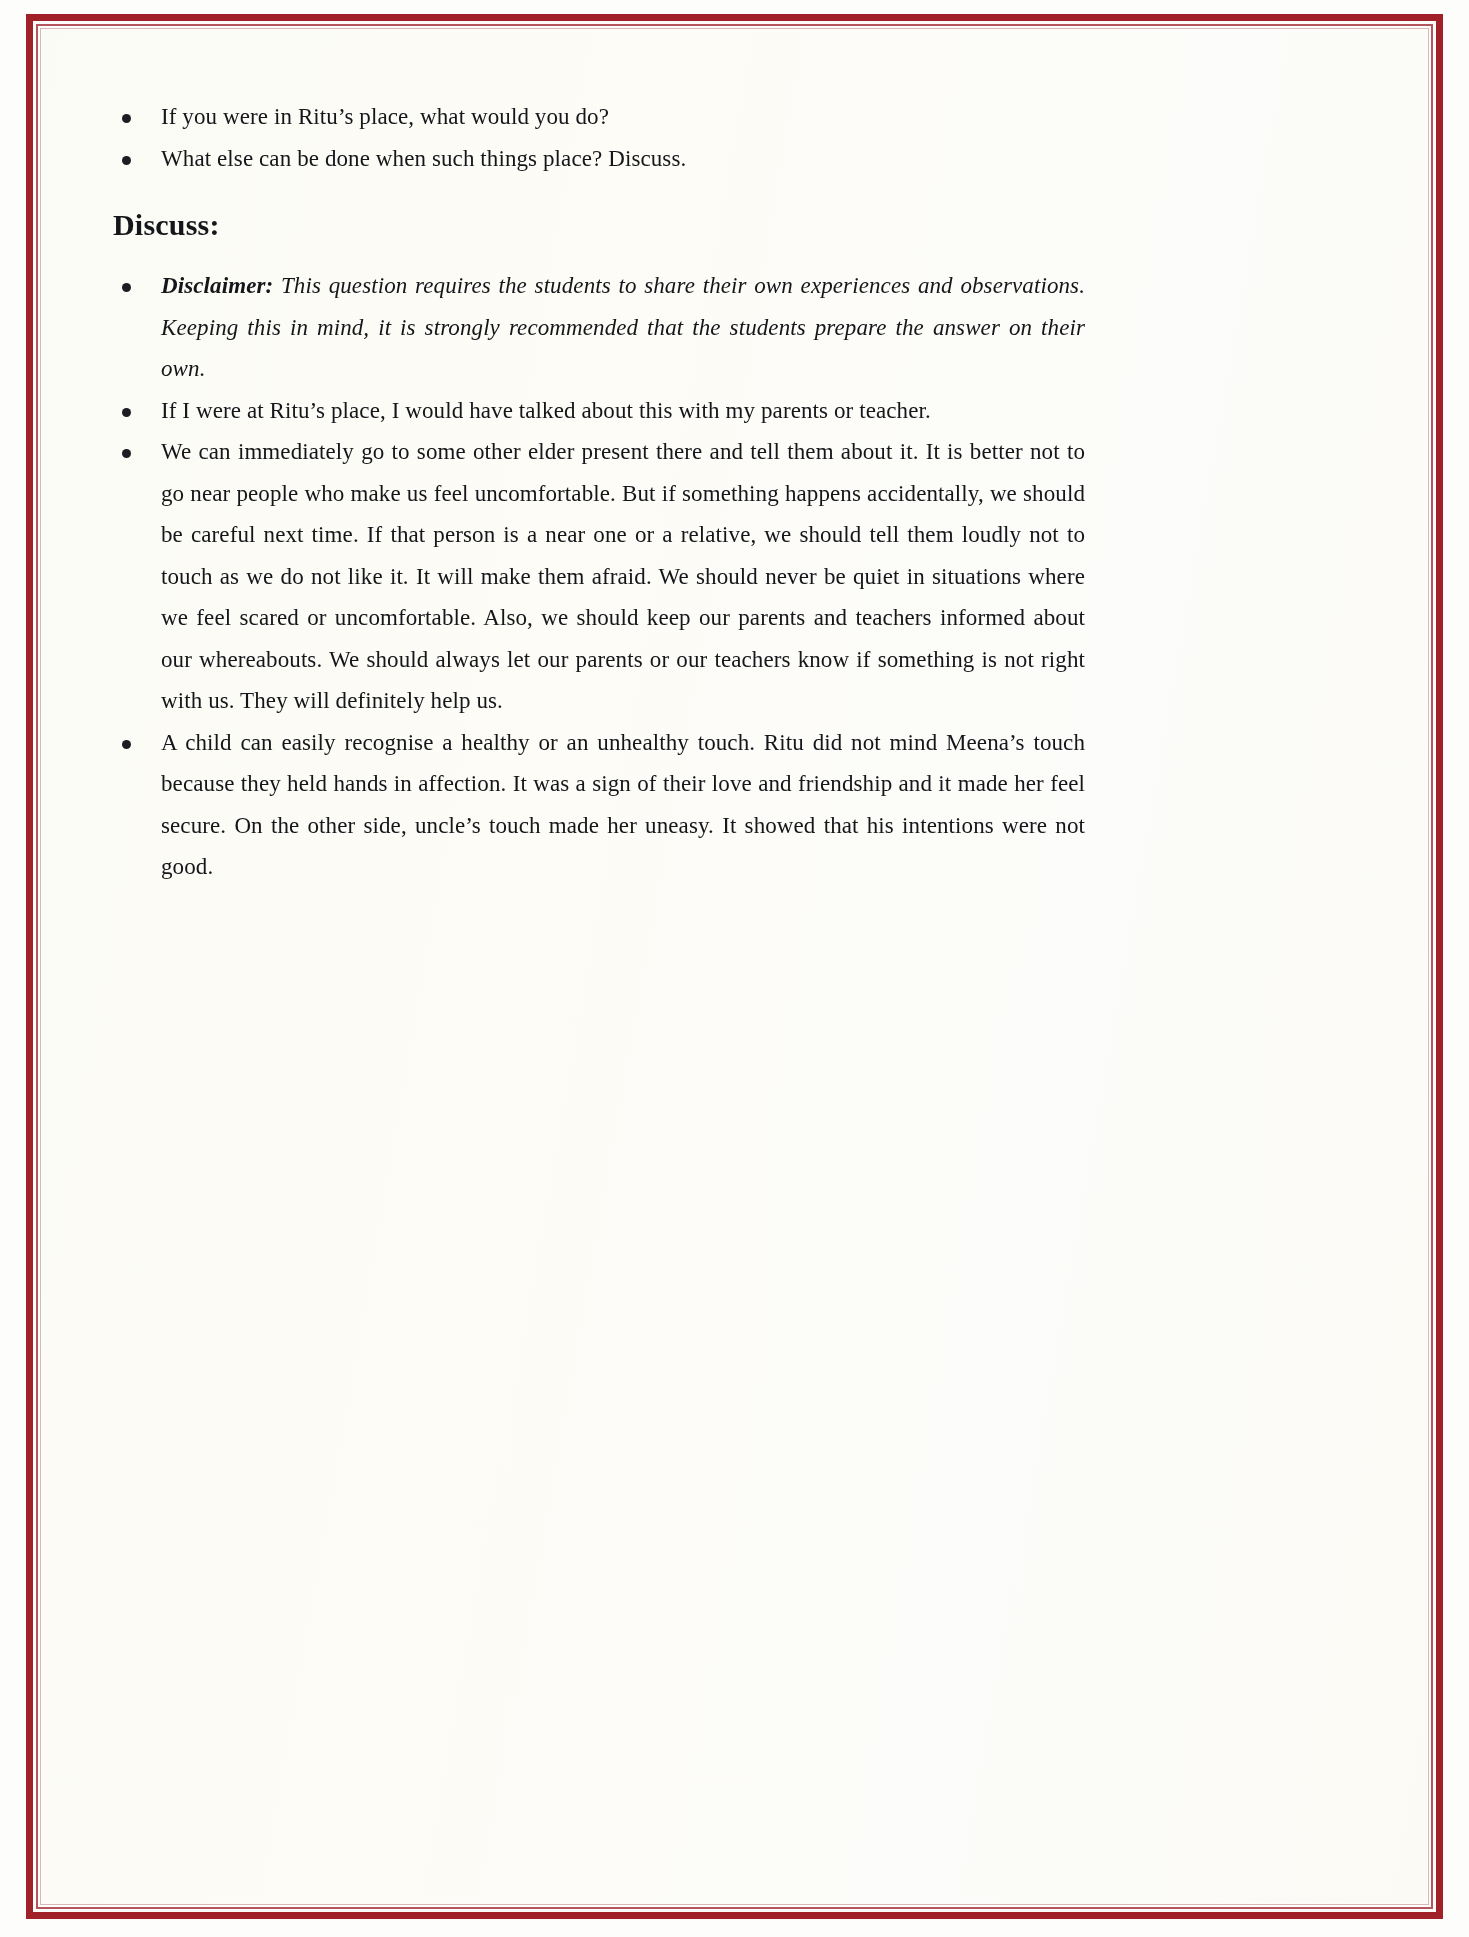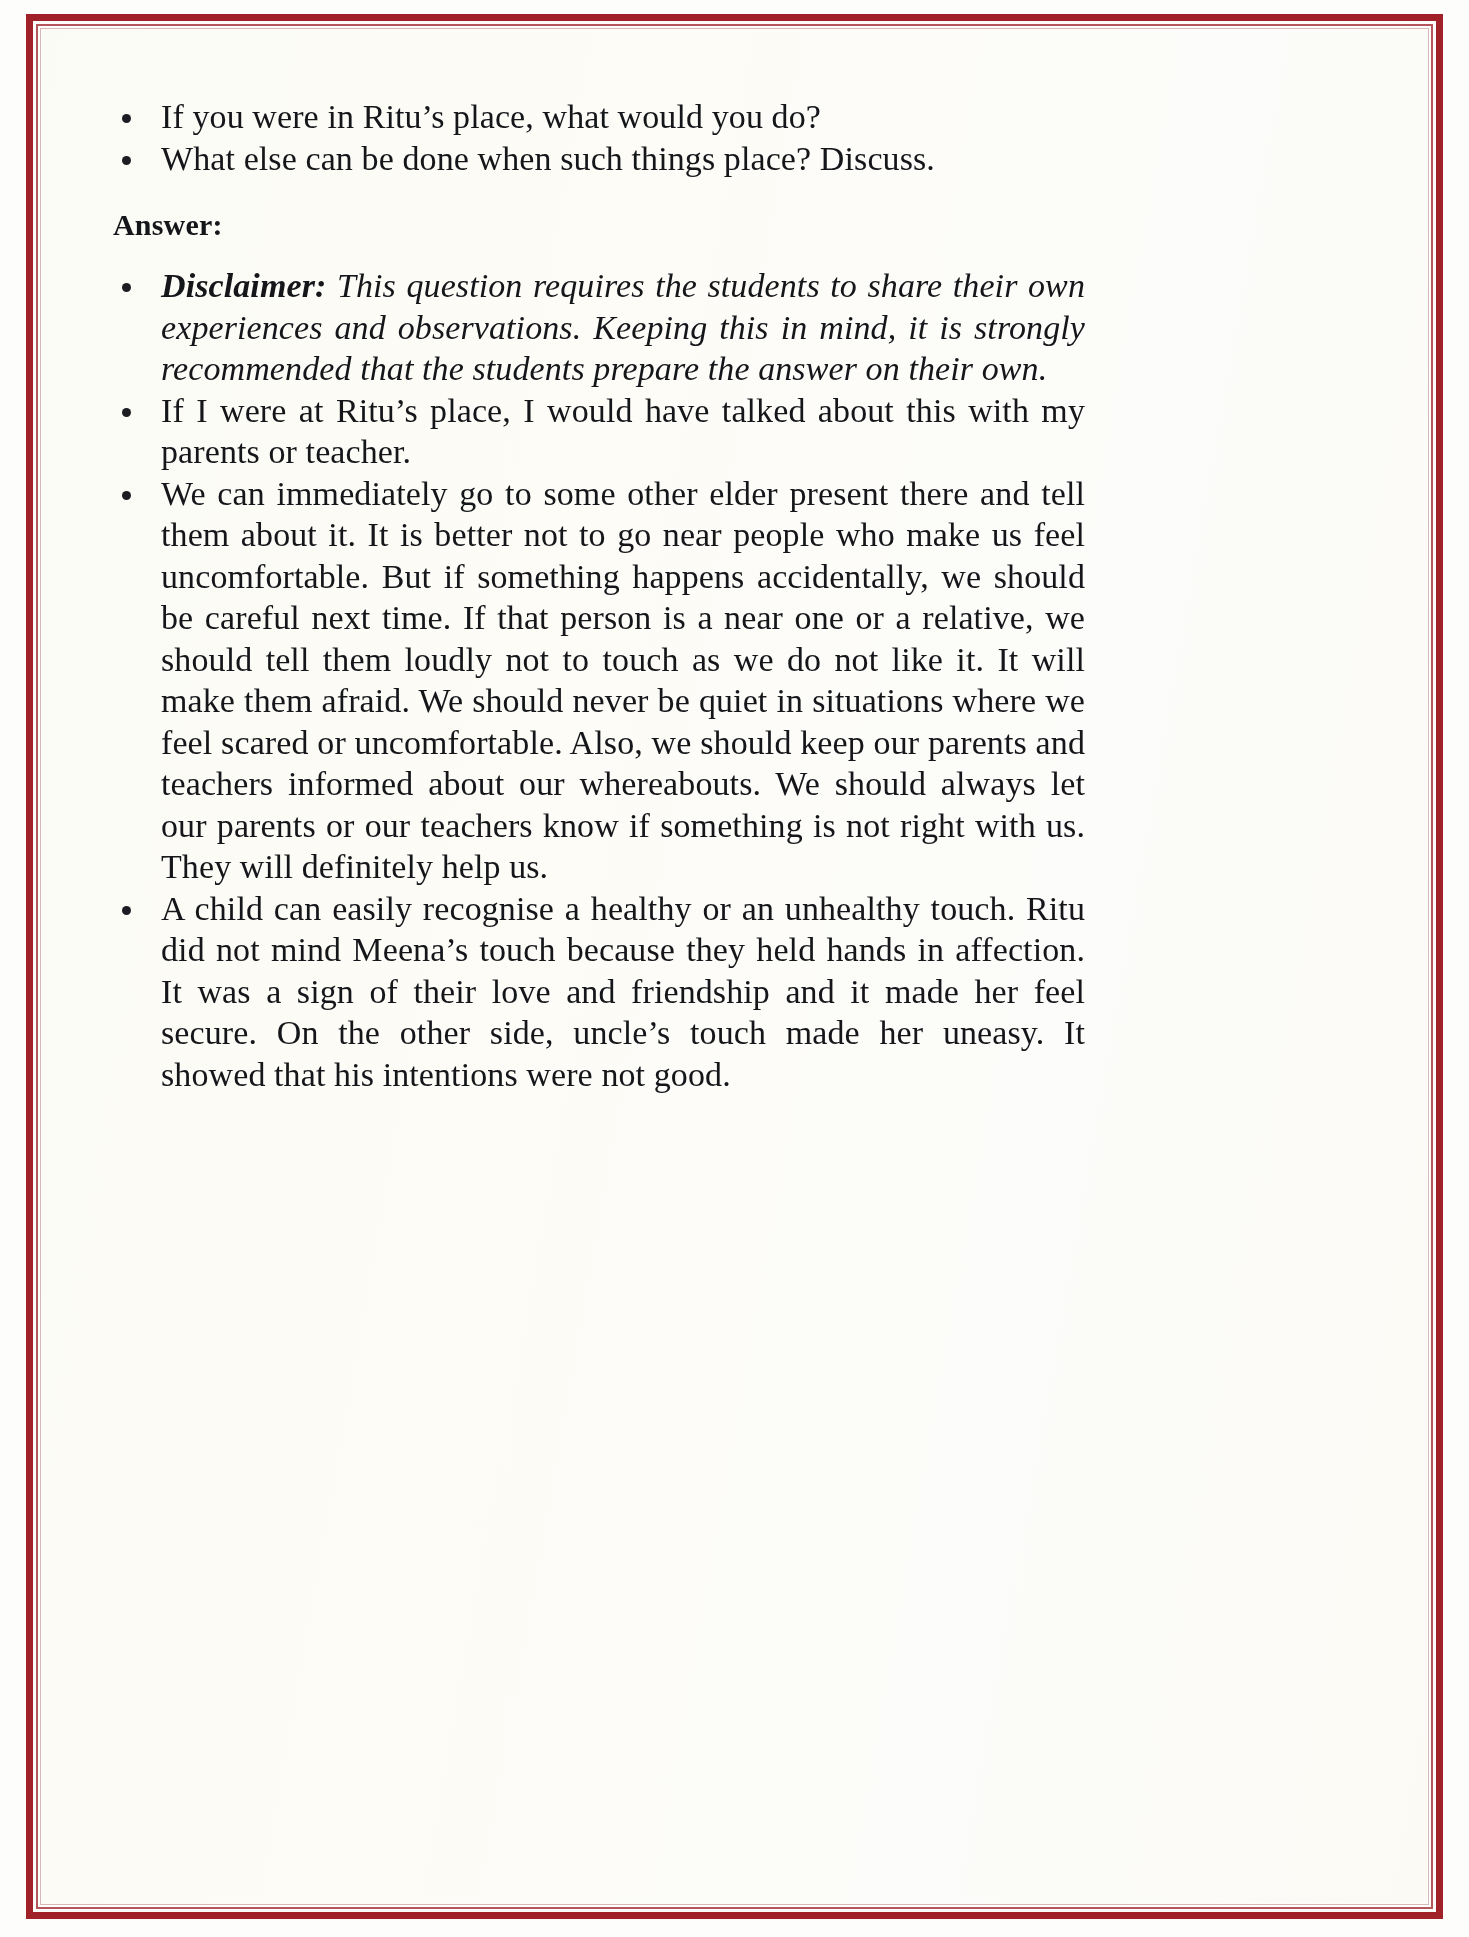--- a/index.html
+++ b/index.html
@@ -71,21 +71,21 @@
 
   ul.bullets {
     list-style: none;
     margin: 0;
     padding: 0;
   }
   ul.bullets > li {
     position: relative;
     padding-left: 48px;
     margin: 0 8px 0 0;
-    font-size: 34px;
+    font-size: 23px;
     line-height: 41.5px;
     text-align: justify;
     text-justify: inter-word;
     letter-spacing: 0.1px;
   }
   ul.bullets > li::before {
     content: "";
     position: absolute;
     left: 9px;
     top: 18px;
@@ -144,21 +144,21 @@
 
     <ul class="bullets q-list">
       <li>
         <span>If you were in Ritu’s place, what would you do?</span>
       </li>
       <li>
         <span>What else can be done when such things place? Discuss.</span>
       </li>
     </ul>
 
-    <div class="answer-heading">Answer:</div>
+    <div class="answer-heading">Discuss:</div>
 
     <ul class="bullets a-list">
       <li class="disclaimer">
         <span class="lead">Disclaimer:</span><span> This question requires the students to share their own experiences and observations. Keeping this in mind, it is strongly recommended that the students prepare the answer on their own.</span>
       </li>
       <li>
         <span>If I were at Ritu’s place, I would have talked about this with my parents or teacher.</span>
       </li>
       <li>
         <span>We can immediately go to some other elder present there and tell them about it. It is better not to go near people who make us feel uncomfortable. But if something happens accidentally, we should be careful next time. If that person is a near one or a relative, we should tell them loudly not to touch as we do not like it. It will make them afraid. We should never be quiet in situations where we feel scared or uncomfortable. Also, we should keep our parents and teachers informed about our whereabouts. We should always let our parents or our teachers know if something is not right with us. They will definitely help us.</span>

